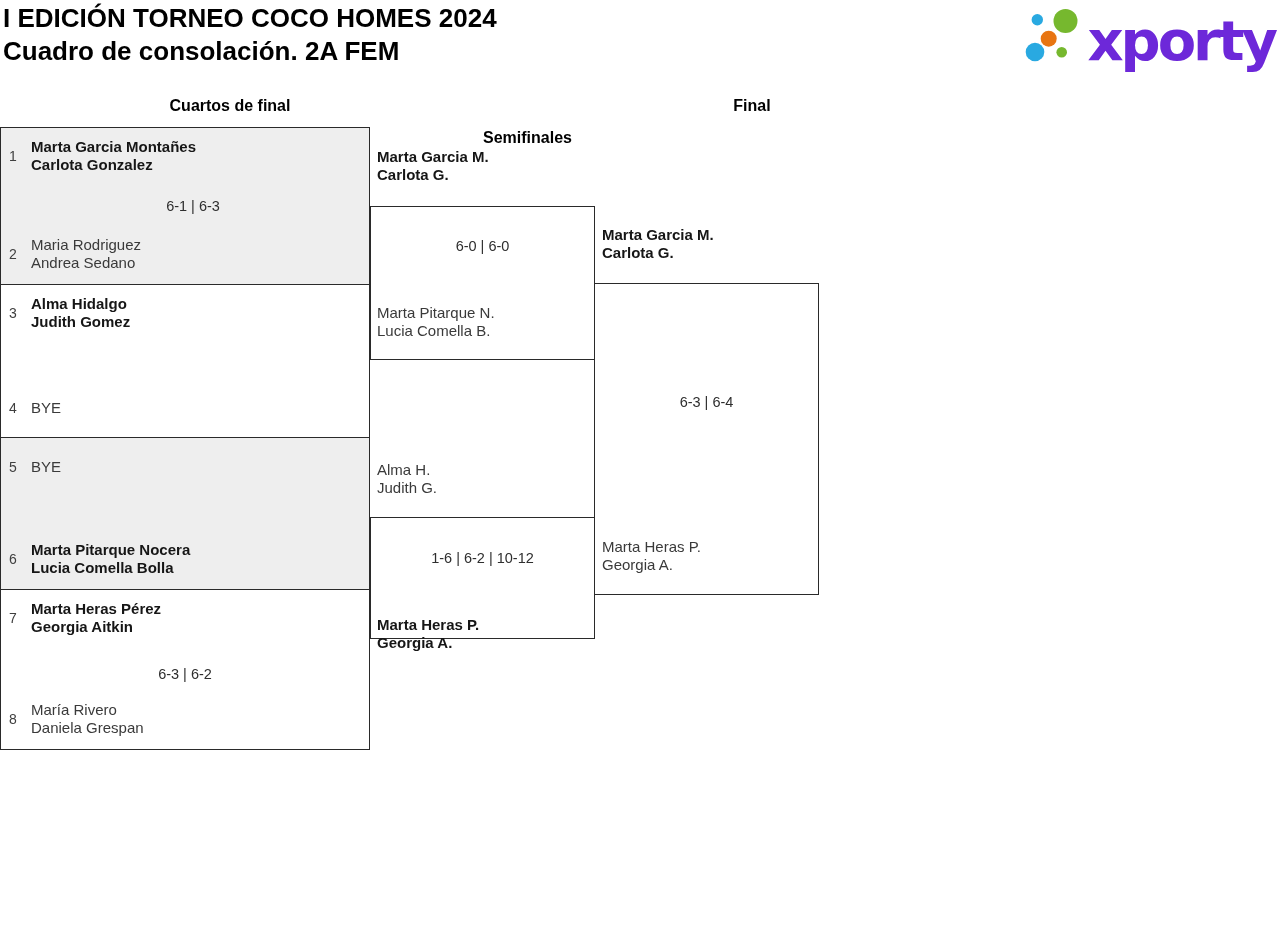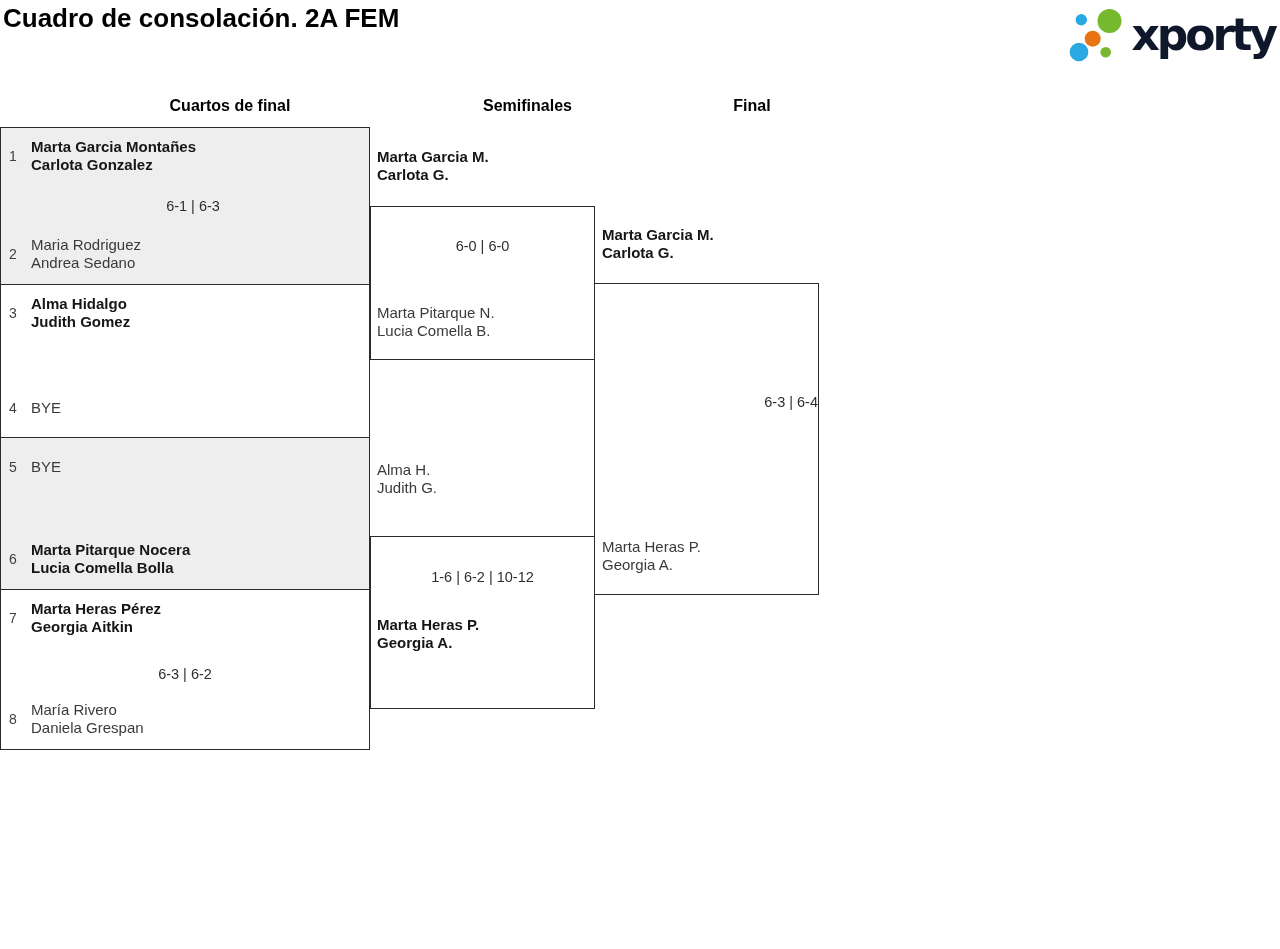--- a/index.html
+++ b/index.html
@@ -10,78 +10,79 @@
   }
 
   
   .title-block{position:absolute;left:3px;top:2px;}
   .title-line{font-size:26px;font-weight:600;line-height:33px;color:#000;}
 
   .logo{position:absolute;top:0;right:5px;display:flex;align-items:flex-start;}
   .logo svg{width:64px;height:75px;display:block;}
   .logo-text{
     font-family:"DejaVu Sans","Liberation Sans",sans-serif;
-    font-size:44px;font-weight:700;letter-spacing:-3px;line-height:1;
-    color:#0f172a;margin:13px 0 0 8px;
+    font-size:56px;font-weight:700;letter-spacing:-3px;line-height:1;
+    color:#6d28d9;margin:13px 0 0 8px;
   }
 
   
   .col-header{position:absolute;top:97px;font-size:16px;font-weight:600;color:#000;text-align:center;padding-left:45px;}
   #colh-qf{left:0;width:370px;}
-  #colh-sf{left:370px;width:225px;}
+  #colh-sf{left:370px;width:225px;margin-top:32px;}
   #colh-f{left:594px;width:226px;}
 
   
   .mbox{position:absolute;border:1.5px solid #2a2a2a;box-sizing:border-box;background:#ffffff;}
   .mbox.gray{background:#eeeeee;}
   .mbox.open{background:transparent;}
   #qf1{left:0;top:127px;width:370px;height:158px;}
   #qf2{left:0;top:284px;width:370px;height:154px;}
   #qf3{left:0;top:437px;width:370px;height:153px;}
   #qf4{left:0;top:589px;width:370px;height:161px;}
   #sf1{left:370px;top:206px;width:225px;height:154px;}
-  #sf2{left:370px;top:536px;width:225px;height:173px;}
+  #sf2{left:370px;top:517px;width:225px;height:122px;}
   #fin{left:594px;top:283px;width:225px;height:312px;}
 
   
   .team{position:absolute;left:8px;right:6px;display:flex;align-items:center;gap:12px;}
   .t-top{top:10px;}
   .t-bottom{bottom:12px;}
   .t-top.single{top:20px;}
   .t-bottom.single{bottom:20px;}
   .seed{flex:none;width:10px;font-size:14px;color:#3f3f3f;}
   .names{font-size:15px;line-height:18px;}
   .names.winner{font-weight:700;color:#161616;}
   .names.loser{font-weight:400;color:#3a3a3a;}
 
   
   .score{position:absolute;left:0;right:0;text-align:center;font-size:14.5px;color:#2e2e2e;}
   #qf1 .score{top:70px;margin-left:16px;}
   #qf4 .score{top:76px;}
   #sf1 .score{top:31px;}
   #sf2 .score{top:32px;}
-  #fin .score{top:110px;text-align:right;}
+  #fin .score{top:110px;}
 
   
   .fname{position:absolute;font-size:15px;line-height:18px;}
   .fname.winner{font-weight:700;color:#161616;}
   .fname.loser{font-weight:400;color:#3a3a3a;}
   #sf1-top{left:377px;top:148px;}
   #sf1-bot{left:377px;top:304px;}
   #sf2-top{left:377px;top:461px;}
   #sf2-bot{left:377px;top:616px;}
   #fin-top{left:602px;top:226px;}
   #fin-bot{left:602px;top:538px;}
 </style>
 </head>
 <body>
 
 <div>
 
   <div class="title-block">
+    <div class="title-line">I EDICIÓN TORNEO COCO HOMES 2024</div>
     <div class="title-line">Cuadro de consolación. 2A FEM</div>
   </div>
 
   <div class="logo">
     <svg viewBox="0 0 64 75" xmlns="http://www.w3.org/2000/svg">
       <circle cx="22.3" cy="19.7" r="5.7" fill="#29a9e1"></circle>
       <circle cx="50.5" cy="21" r="12" fill="#76b82e"></circle>
       <circle cx="33.7" cy="38.7" r="8" fill="#e87511"></circle>
       <circle cx="20" cy="52" r="9.3" fill="#29a9e1"></circle>
       <circle cx="46.7" cy="52.3" r="5.3" fill="#76b82e"></circle>

